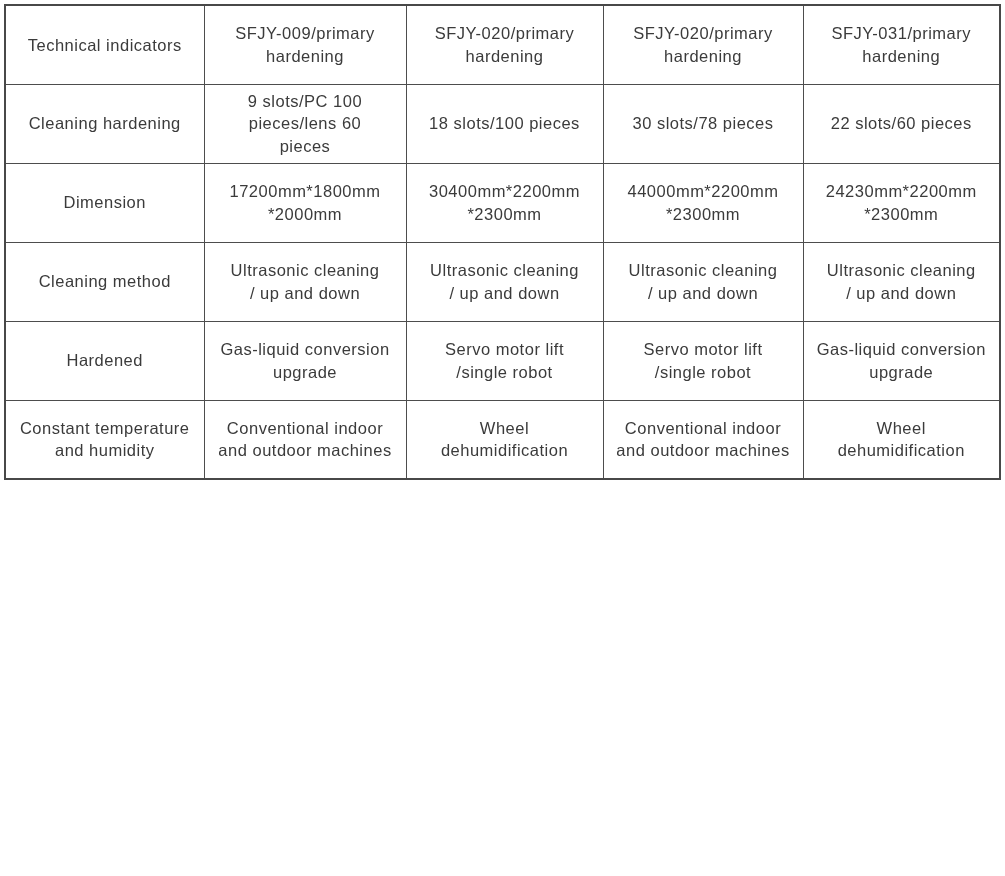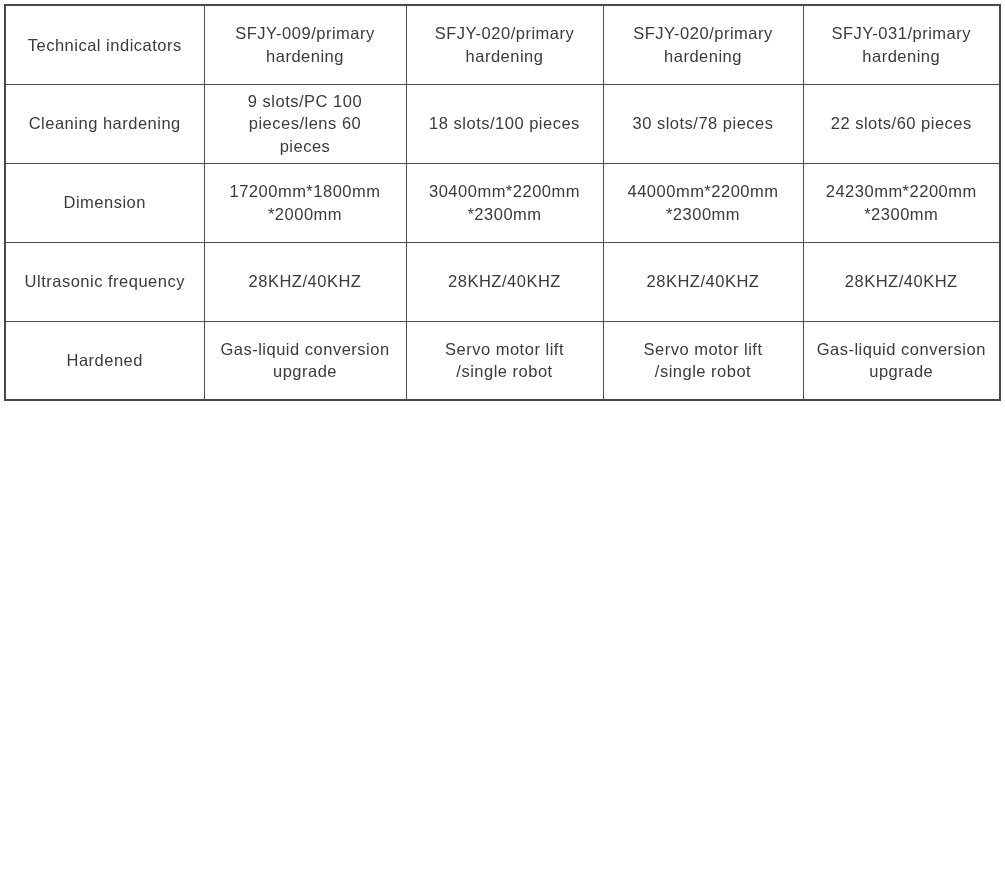--- a/index.html
+++ b/index.html
@@ -71,31 +71,47 @@
       <td class="cell">17200mm*1800mm
 *2000mm</td>
       <td class="cell">30400mm*2200mm
 *2300mm</td>
       <td class="cell">44000mm*2200mm
 *2300mm</td>
       <td class="cell">24230mm*2200mm
 *2300mm</td>
     </tr>
     <tr>
-      <td class="cell">Ultrasonic frequency</td>
-      <td class="cell">28KHZ/40KHZ</td>
-      <td class="cell">28KHZ/40KHZ</td>
-      <td class="cell">28KHZ/40KHZ</td>
-      <td class="cell">28KHZ/40KHZ</td>
+      <td class="cell">Cleaning method</td>
+      <td class="cell">Ultrasonic cleaning
+/ up and down</td>
+      <td class="cell">Ultrasonic cleaning
+/ up and down</td>
+      <td class="cell">Ultrasonic cleaning
+/ up and down</td>
+      <td class="cell">Ultrasonic cleaning
+/ up and down</td>
     </tr>
     <tr>
       <td class="cell">Hardened</td>
       <td class="cell">Gas-liquid conversion
 upgrade</td>
       <td class="cell">Servo motor lift
 /single robot</td>
       <td class="cell">Servo motor lift
 /single robot</td>
       <td class="cell">Gas-liquid conversion
 upgrade</td>
     </tr>
+    <tr>
+      <td class="cell">Constant temperature
+and humidity</td>
+      <td class="cell">Conventional indoor
+and outdoor machines</td>
+      <td class="cell">Wheel
+dehumidification</td>
+      <td class="cell">Conventional indoor
+and outdoor machines</td>
+      <td class="cell">Wheel
+dehumidification</td>
+    </tr>
   </tbody>
 </table>
 
 </body></html>

